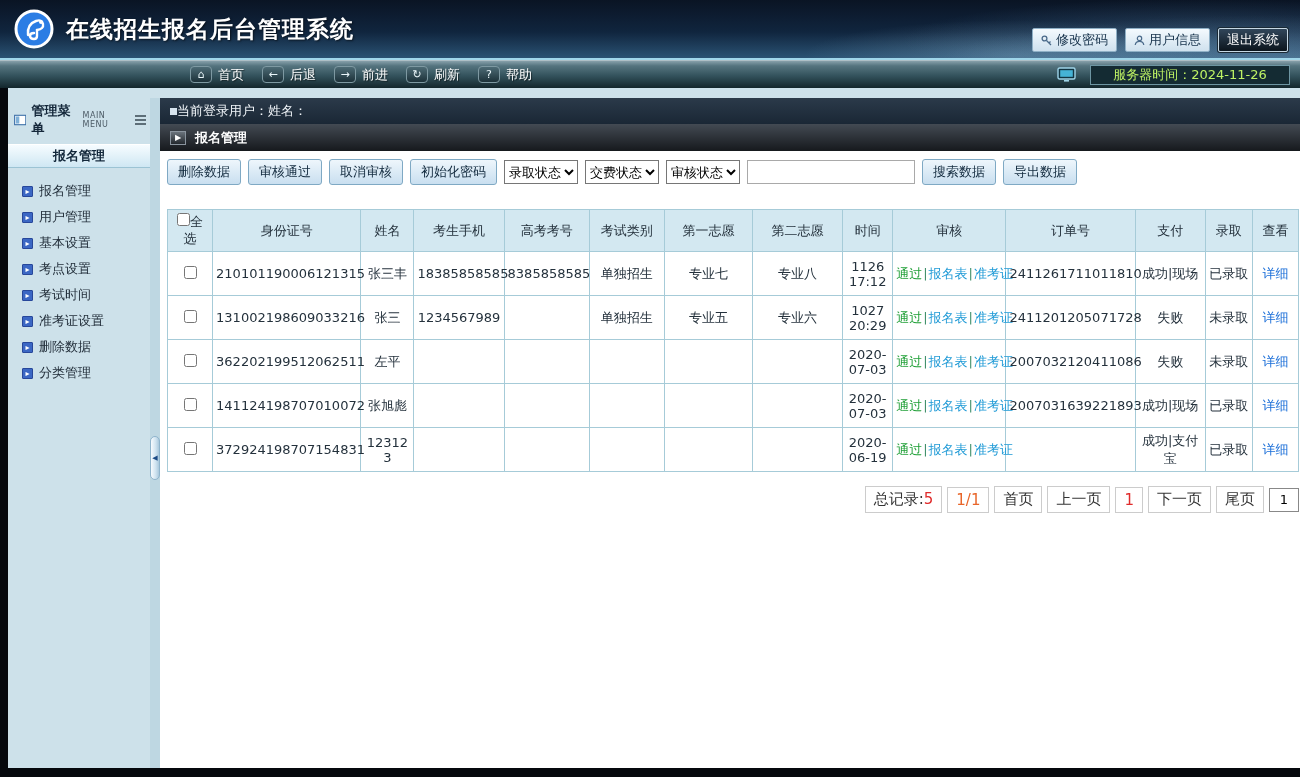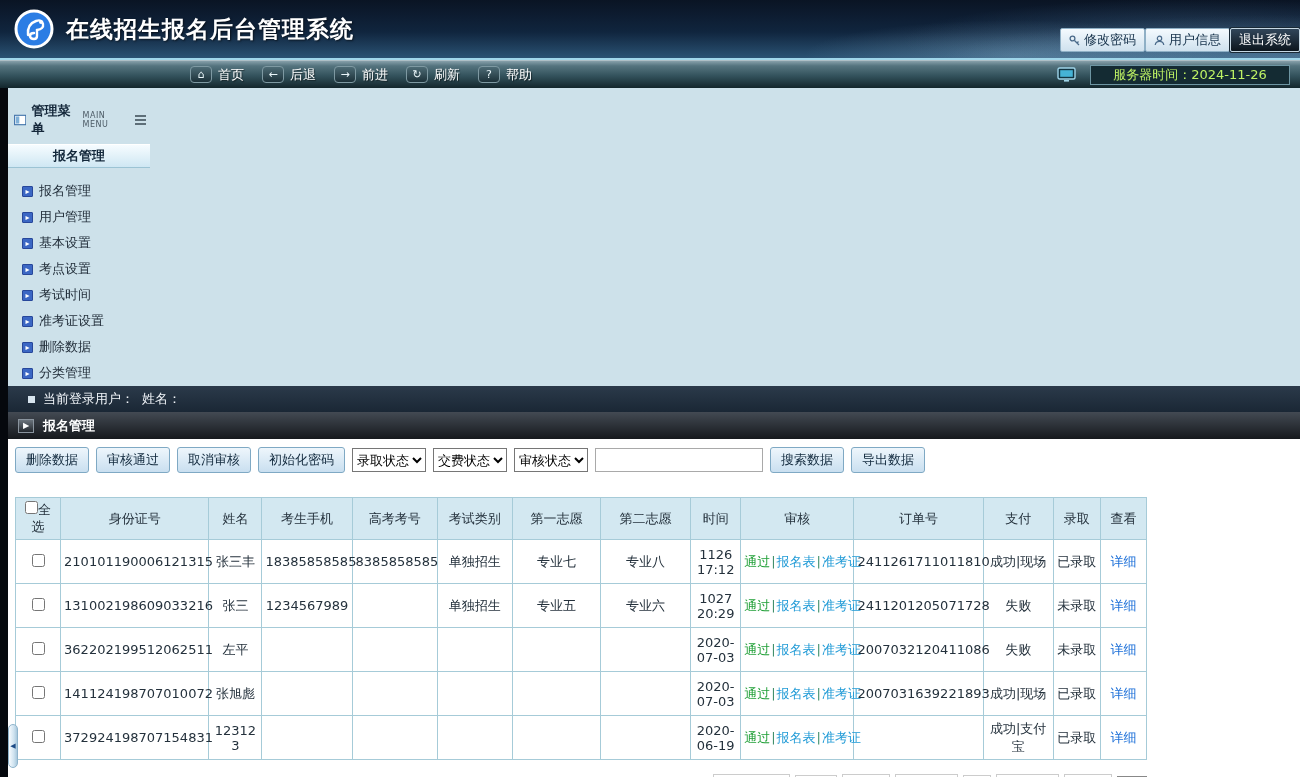--- a/index.html
+++ b/index.html
@@ -14,42 +14,42 @@
       radial-gradient(500px 70px at 99% 110%, rgba(170,205,228,.25), transparent 70%),
       linear-gradient(180deg,#0a1424 0%, #102档档640 0%, #10253e 55%, #2a5273 100%);
     background:
       radial-gradient(300px 50px at 78% 95%, rgba(150,190,215,.30), transparent 70%),
       radial-gradient(420px 60px at 92% 70%, rgba(110,160,200,.28), transparent 70%),
       radial-gradient(500px 70px at 99% 110%, rgba(170,205,228,.25), transparent 70%),
       linear-gradient(180deg,#0a1424 0%, #10253e 55%, #2a5273 100%);
     border-bottom:2px solid #9fd6ea; }
   .logo { width:40px; height:40px; margin:0 12px 0 14px; flex:0 0 auto; }
   .app-title { color:#fff; font-size:23px; font-weight:bold; letter-spacing:1px; text-shadow:1px 1px 2px rgba(0,0,0,.6); }
-  .header-actions { position:absolute; right:0; bottom:6px; display:flex; gap:0; align-items:center; }
+  .header-actions { position:absolute; right:12px; bottom:6px; display:flex; gap:8px; align-items:center; }
   .hbtn { display:inline-flex; align-items:center; gap:4px; font-size:13px; color:#15314a;
     background:linear-gradient(180deg,#f4fafe 0%,#cfe1ee 100%); border:1px solid #8fb0c6;
     border-radius:2px; padding:2px 8px; cursor:pointer; }
   .hbtn svg { display:block; }
   .hbtn.dark { background:linear-gradient(180deg,#31465a 0%,#0c151d 100%); color:#fff; border:1px solid #c6d8e4; box-shadow:0 0 0 1px #1a2a36; }
 
   
   .navbar { height:28px; display:flex; align-items:center; padding:0 10px 0 190px; position:relative;
     background:linear-gradient(180deg,#87a0aa 0%, #55747f 18%, #33525c 55%, #13262c 100%);
     border-top:1px solid #aebfc6; }
   .nav-item { display:flex; align-items:center; gap:6px; margin-right:18px; cursor:pointer; }
   .nav-ico { width:22px; height:17px; border-radius:4px; display:flex; align-items:center; justify-content:center;
     background:linear-gradient(180deg,#4d6b75 0%,#1c3139 100%); border:1px solid #7e99a2;
     color:#eaf6fa; font-size:11px; line-height:1; }
   .nav-label { color:#fff; font-size:13px; text-shadow:1px 1px 1px rgba(0,0,0,.5); }
   .nav-right { position:absolute; right:10px; top:0; height:100%; display:flex; align-items:center; gap:14px; }
   .server-time { width:200px; height:20px; display:flex; align-items:center; justify-content:center;
     background:#142b33; border:1px solid #6d95a2; color:#bef264; font-size:13px; }
 
   
-  .workspace { height:680px; margin-left:8px; margin-bottom:7px; padding-top:10px; display:flex; background:#cde1ea;flex-direction:column; }
+  .workspace { height:680px; margin-left:8px; margin-bottom:7px; padding-top:10px; display:flex; background:#cde1ea; }
 
   
   .sidebar { width:142px; flex:0 0 auto; }
   .sb-head { display:flex; align-items:center; gap:5px; padding:4px 4px 6px 6px; }
   .sb-head-title { font-size:13px; font-weight:bold; color:#14273a; }
   .sb-head-sub { font-size:8px; color:#4c5b66; letter-spacing:.5px; }
   .sb-lines { width:12px; height:11px; margin-left:2px;
     background:repeating-linear-gradient(180deg,#5d6e78 0 2px, transparent 2px 4px); }
   .sb-section { height:24px; display:flex; align-items:center; justify-content:center;
     background:linear-gradient(180deg,#f6fcff 0%,#cfe7f3 100%);
@@ -61,21 +61,21 @@
     color:#fff; font-size:8px; line-height:9px; text-align:center; }
 
   
   .splitter { width:10px; flex:0 0 auto; position:relative; background:#bed7e2; }
   .split-pill { position:absolute; top:338px; left:0; width:10px; height:44px; border:1px solid #8fb4cc; border-radius:5px;
     background:linear-gradient(90deg,#f7fbfe 0%,#cfe3f0 60%,#a9c8dc 100%); display:flex; align-items:center; justify-content:center;
     color:#1c4b86; font-size:7px; cursor:pointer; }
 
   
   .content-col { flex:1 1 auto; display:flex; flex-direction:column; min-width:0; }
-  .userbar { height:26px; flex:0 0 auto; display:flex; align-items:center; gap:8px; padding:0 20px;
+  .userbar { height:26px; flex:0 0 auto; display:flex; align-items:center; padding:0 10px;
     background:linear-gradient(180deg,#2b3a4a 0%,#1a2735 100%); color:#f2f6fa; font-size:13px; }
   .userbar .bullet { width:7px; height:7px; background:#d7e4ee; display:inline-block; }
   .titlebar { height:27px; flex:0 0 auto; display:flex; align-items:center; gap:9px; padding:0 10px;
     background:linear-gradient(180deg,#434a53 0%,#16191d 100%); color:#fff; font-size:13px; font-weight:bold; }
   .title-ico { width:16px; height:14px; background:linear-gradient(180deg,#6a737c,#23282e); border:1px solid #8a949e;
     color:#fff; font-size:8px; display:flex; align-items:center; justify-content:center; }
   .panel { flex:1 1 auto; background:#ffffff; padding:8px 0 0 7px; overflow:hidden; }
 
   
   .toolbar { display:flex; align-items:center; gap:7px; margin-bottom:24px; }

